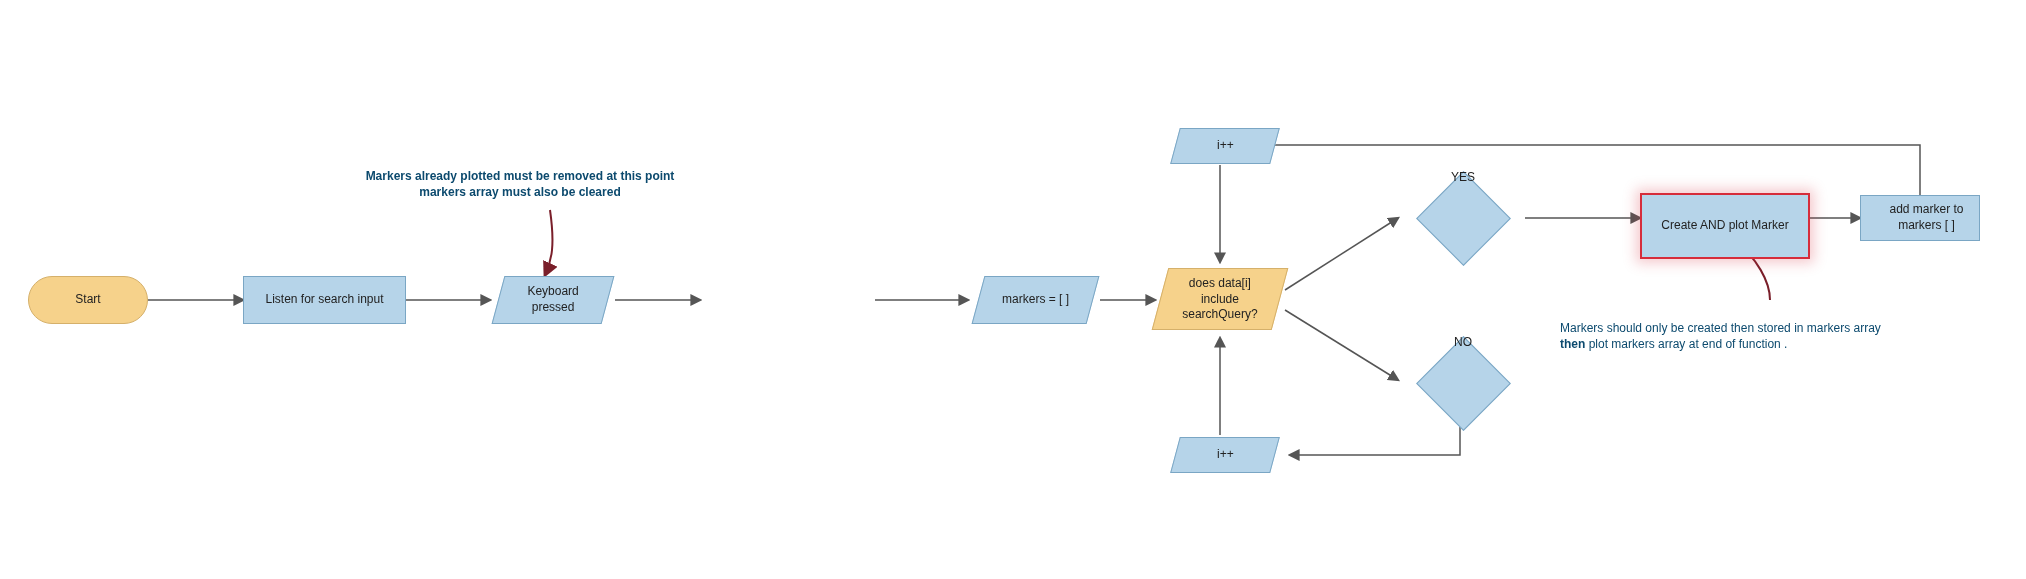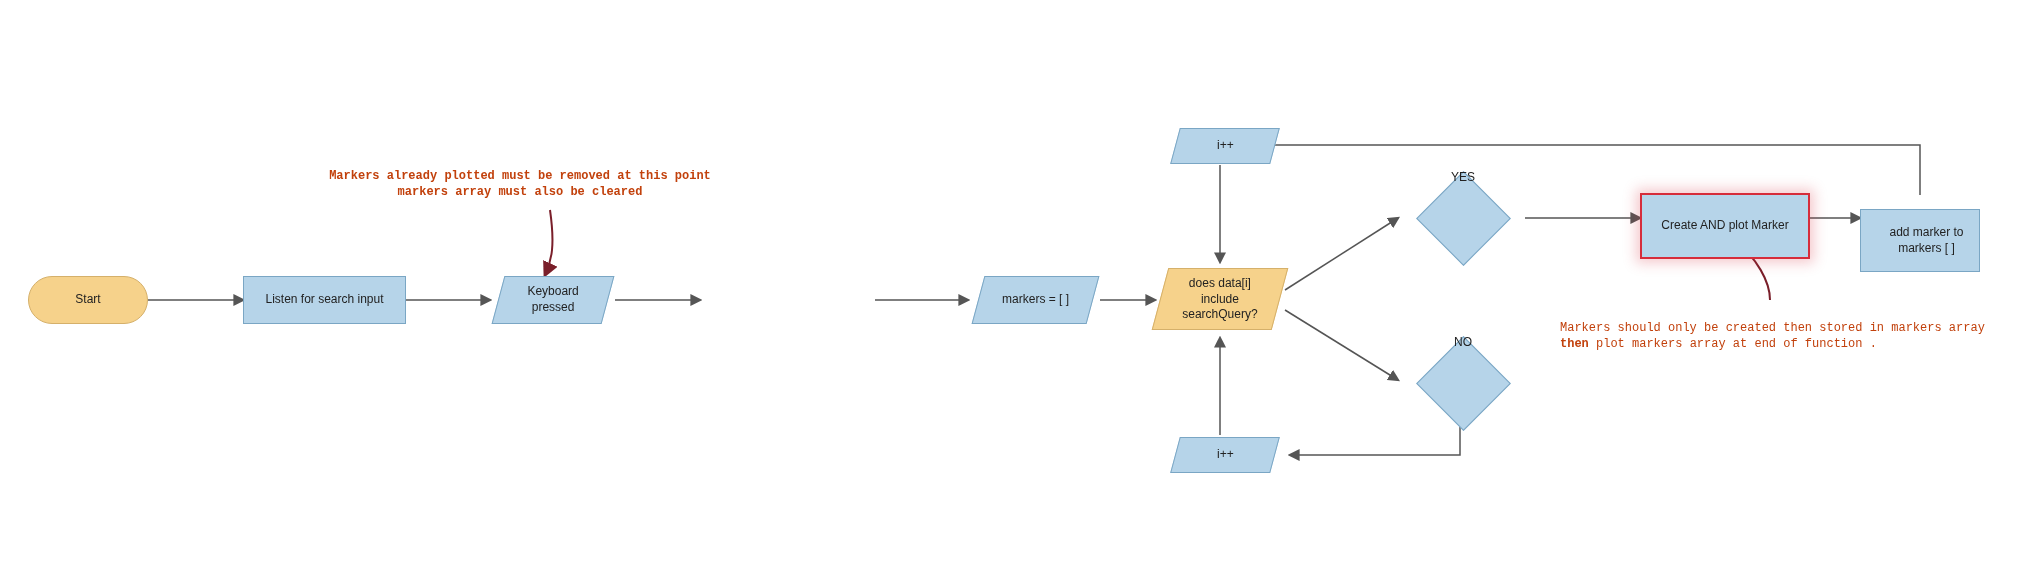--- a/index.html
+++ b/index.html
@@ -75,23 +75,22 @@
   
   .rect-red {
     background: #b6d4e9;
     border: 2px solid #d62c3a;
     box-shadow: 0 0 12px 4px rgba(214,44,58,0.25);
   }
   
   .ann {
     position: absolute;
     font-size: 12px;
-    color: #c2410c;
+    color: #0c4a6e;
     line-height: 1.35;
-    font-family: Liberation Mono, monospace;
   }
   .ann b { font-weight: 700; }
 </style>
 </head>
 <body>
 
 <div class="canvas">
 
   <svg class="wires">
     <defs>
@@ -174,21 +173,21 @@
     <div class="diamond-bg" style="left:32px; top:15px; width:65px; height:65px;"></div>
     <div class="diamond-label" style="left:0; top:0; width:130px; height:95px;">
       <span>NO</span>
     </div>
   </div>
 
   <div class="node rect-red" style="left:1640px; top:193px; width:170px; height:66px;">
     <span>Create AND plot Marker</span>
   </div>
 
-  <div class="node rect" style="left:1860px; top:209px; width:120px; height:63px;padding-left:23px;">
+  <div class="node rect" style="left:1860px; top:195px; width:120px; height:46px;padding-left:23px;">
     <span>add marker to markers [ ]</span>
   </div>
 
   <div class="ann" style="left:305px; top:168px; width:430px; text-align:center;">
     <b><span>Markers already plotted must be removed at this point</span></b><br>
     <b><span>markers array must also be cleared</span></b>
   </div>
 
   <div class="ann" style="left:1560px; top:320px; width:440px;">
     <span>Markers should only be created then stored in markers array</span><br>

